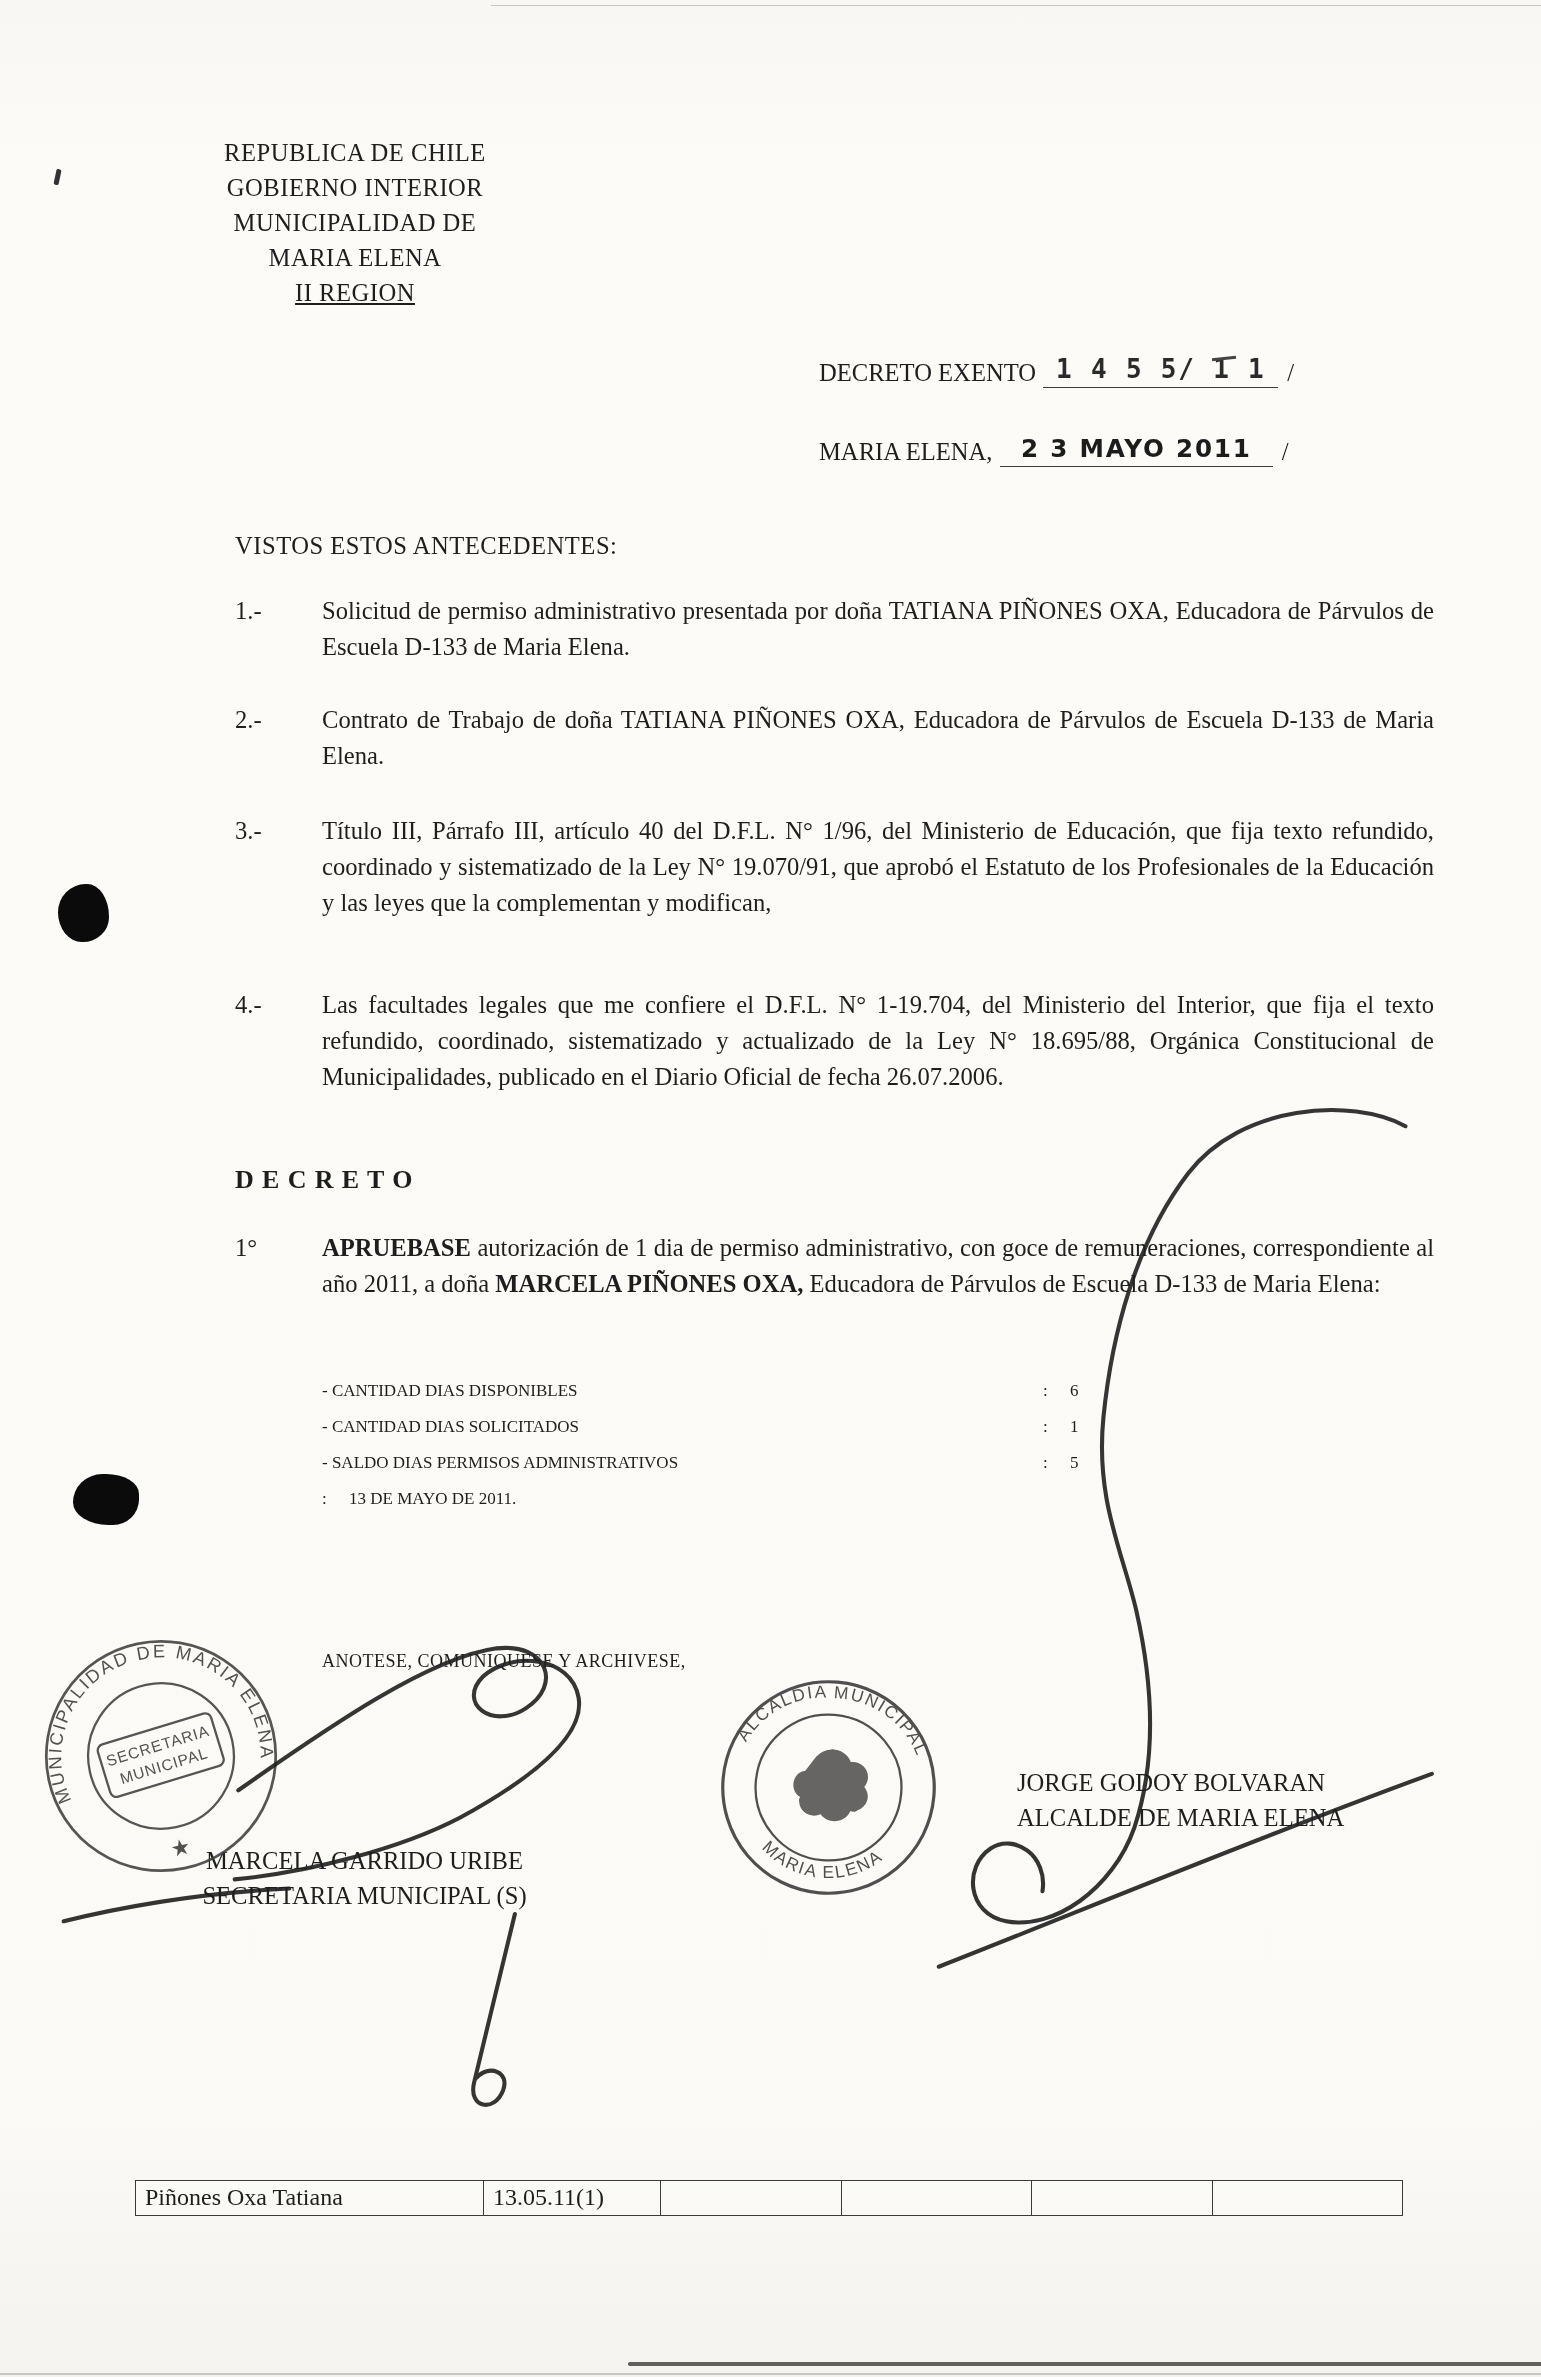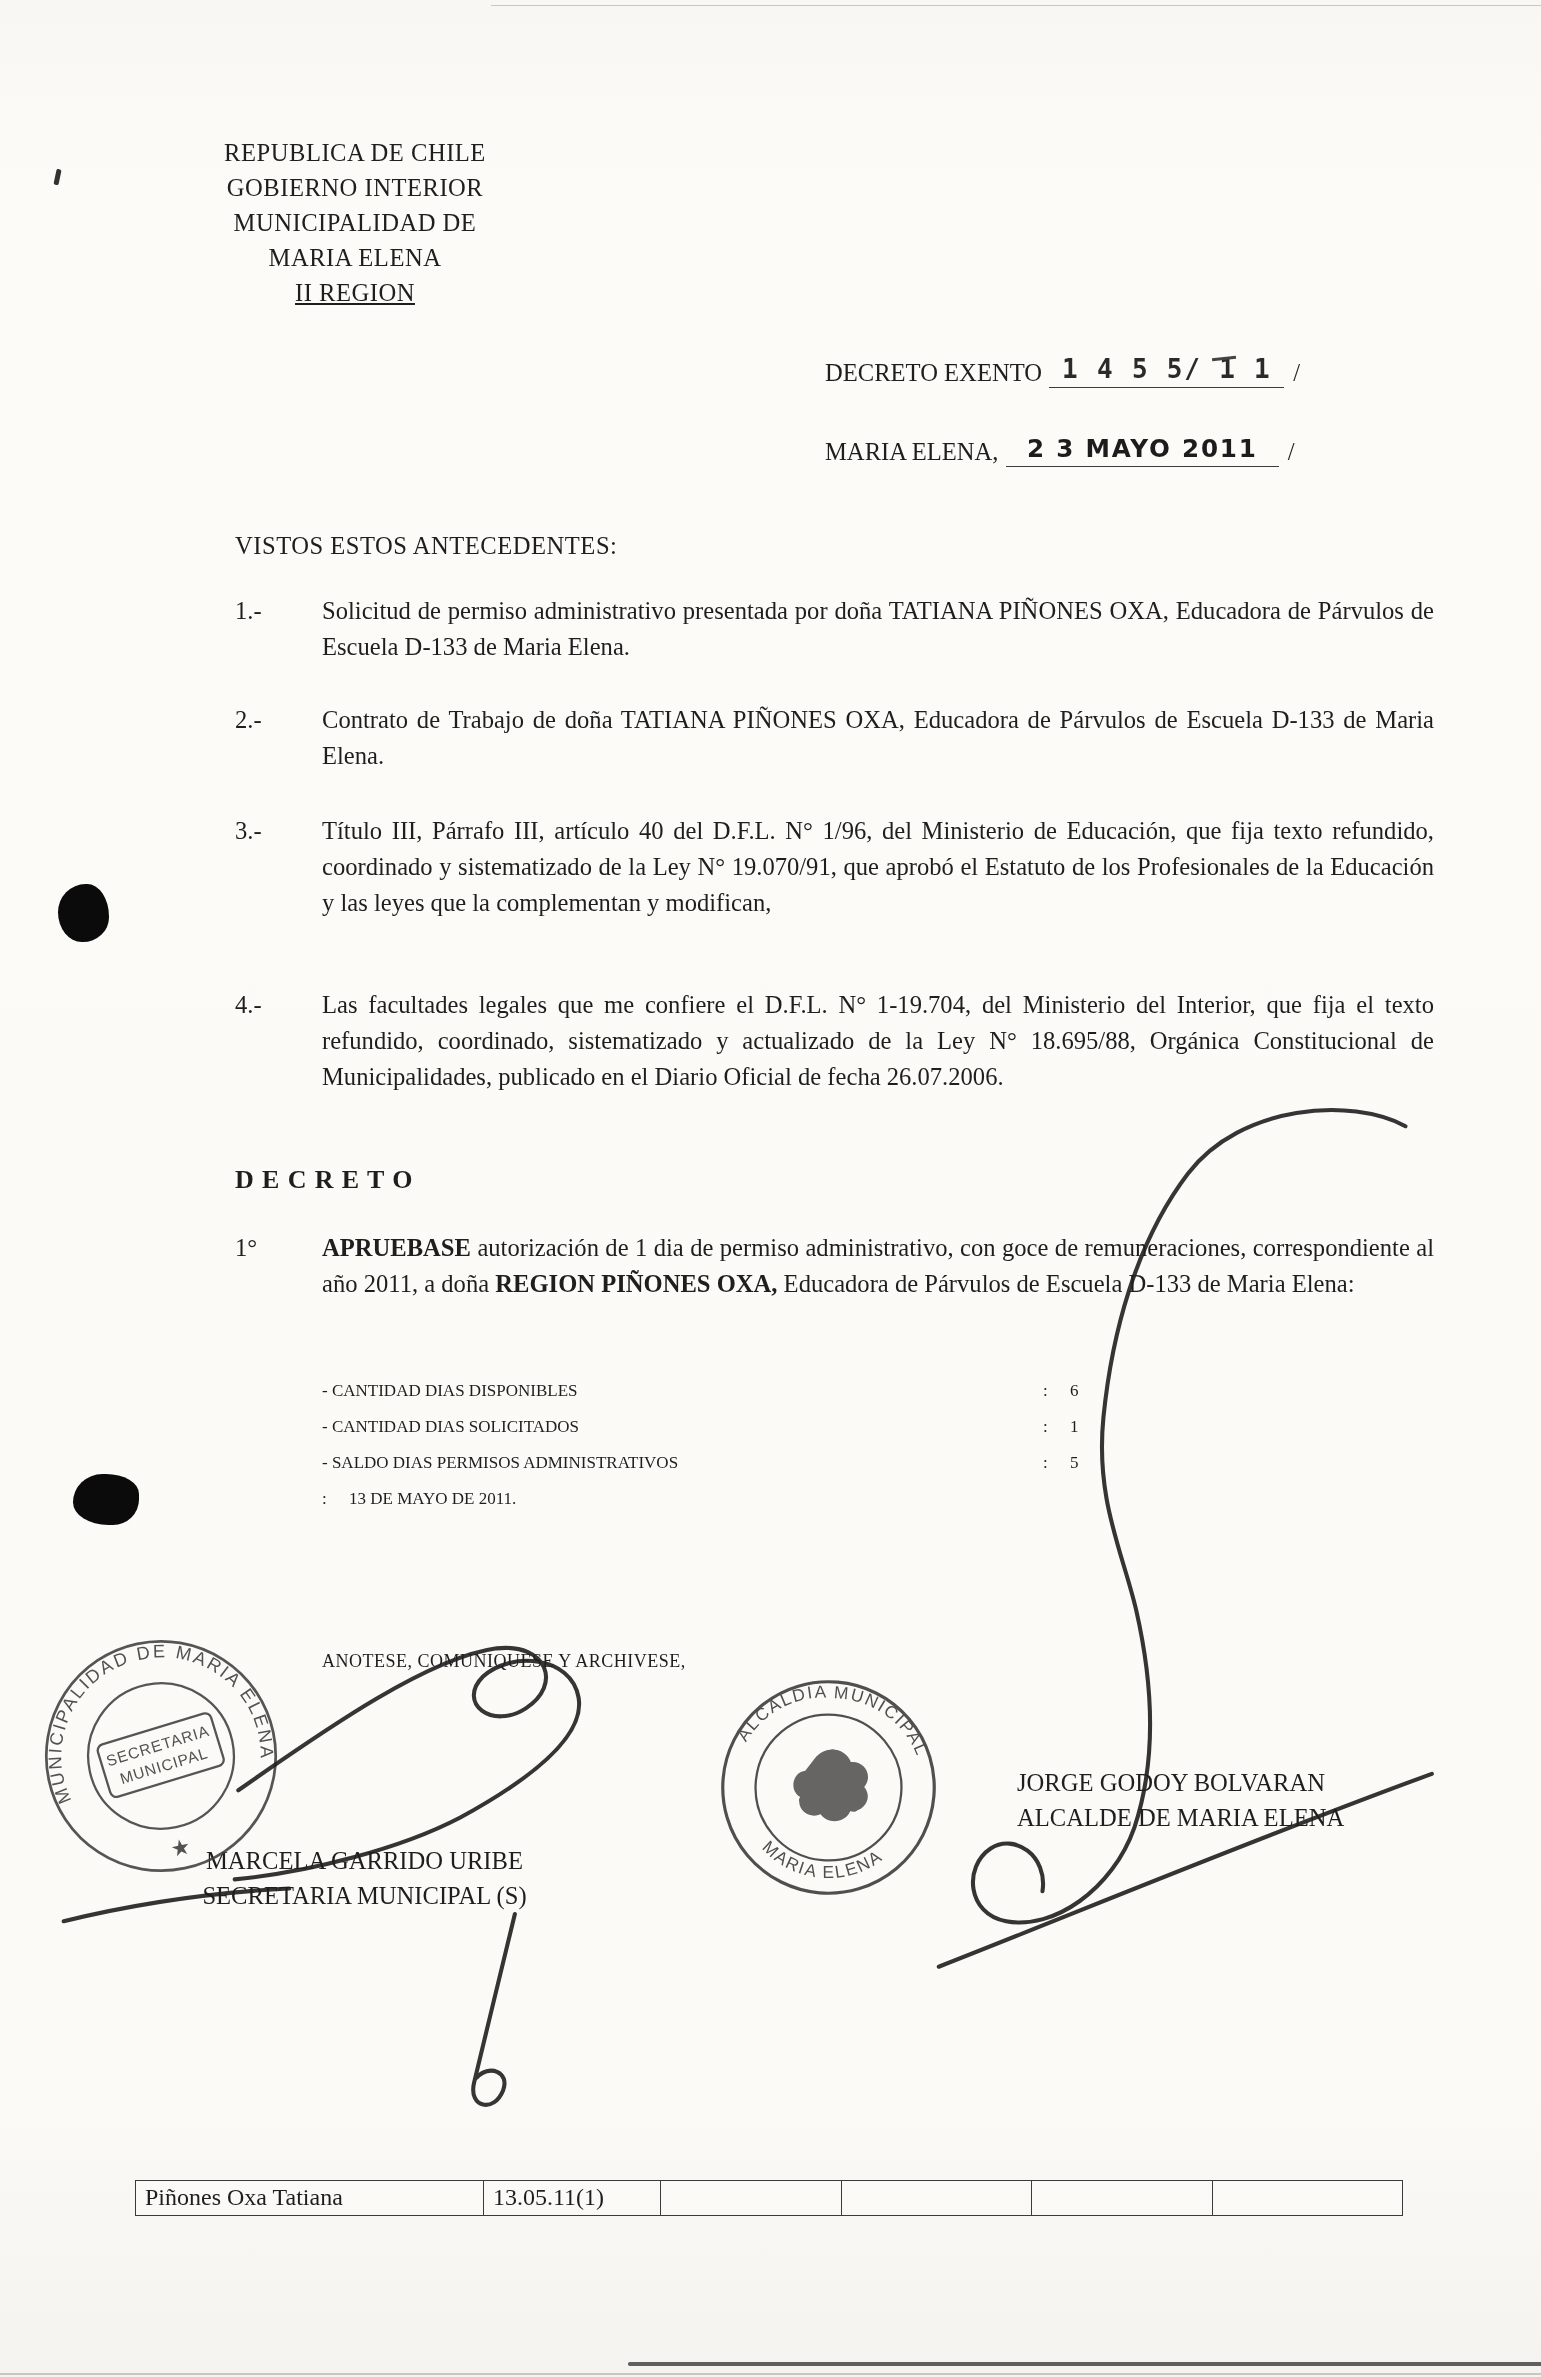--- a/index.html
+++ b/index.html
@@ -6,21 +6,21 @@
   .page{
     position:relative;width:1541px;height:2377px;margin:0 auto;
     background:linear-gradient(180deg,#f8f7f3 0%,#fcfbf8 8%,#fbfaf6 88%,#f4f3ef 100%);
     font-family:"Liberation Serif",serif;color:#1e1e1e;overflow:hidden;padding-left:20px;
   }
   
   .letterhead{position:absolute;left:155px;top:135px;width:400px;text-align:center;
     font-size:24.6px;line-height:35px;letter-spacing:0.5px;}
   .letterhead .u{text-decoration:underline;}
   
-  .decree-line,.place-line{position:absolute;left:819px;font-size:24.6px;white-space:nowrap;margin-left:6px;}
+  .decree-line,.place-line{position:absolute;left:819px;font-size:24.6px;white-space:nowrap;}
   .decree-line{top:357px;}
   .place-line{top:437px;}
   .blank{display:inline-block;border-bottom:1.8px solid #3c3c3c;text-align:center;
     vertical-align:baseline;margin-left:7.3px;margin-right:9px;}
   .blank.num{width:235px;}
   .blank.date{width:273px;}
   .stamp-number{font-family:"DejaVu Sans Mono",monospace;font-weight:bold;font-size:26px;
     letter-spacing:1.8px;color:#2a2a2a;position:relative;top:-2.7px;white-space:nowrap;}
   .stamp-date{font-family:"DejaVu Sans",sans-serif;font-weight:bold;font-size:24.6px;
     letter-spacing:1.8px;color:#1c1c1c;position:relative;top:-2.7px;white-space:nowrap;}
@@ -112,21 +112,21 @@
     <div class="txt">Las facultades legales que me confiere el D.F.L. N° 1-19.704, del Ministerio del Interior, que fija el texto refundido, coordinado, sistematizado y actualizado de la Ley N° 18.695/88, Orgánica Constitucional de Municipalidades, publicado en el Diario Oficial de fecha 26.07.2006.</div>
   </div>
 
   <div class="decreto-heading">D E C R E T O</div>
 
   <div class="item decreto-item">
     <div class="num">1°</div>
     <div class="txt">
       <span class="b">APRUEBASE</span>
       <span>autorización de 1 dia de permiso administrativo, con goce de remuneraciones, correspondiente al año 2011, a doña</span>
-      <span class="b">REGION PIÑONES OXA,</span>
+      <span class="b">MARCELA PIÑONES OXA,</span>
       <span>Educadora de Párvulos de Escuela D-133 de Maria Elena:</span>
     </div>
   </div>
 
   <div class="details">
     <div class="detail-row">
       <span class="lbl">- CANTIDAD DIAS DISPONIBLES</span>
       <span class="sep">:</span>
       <span class="val">6</span>
     </div>

